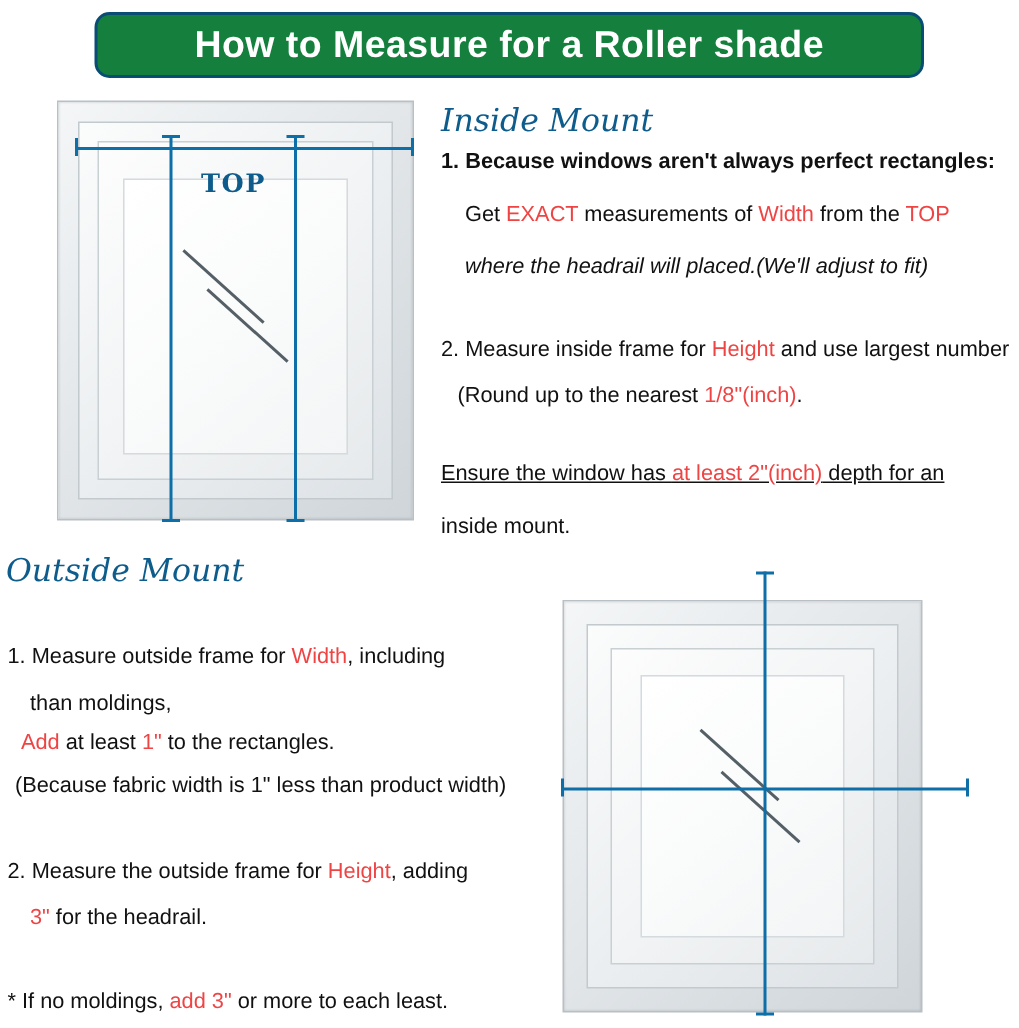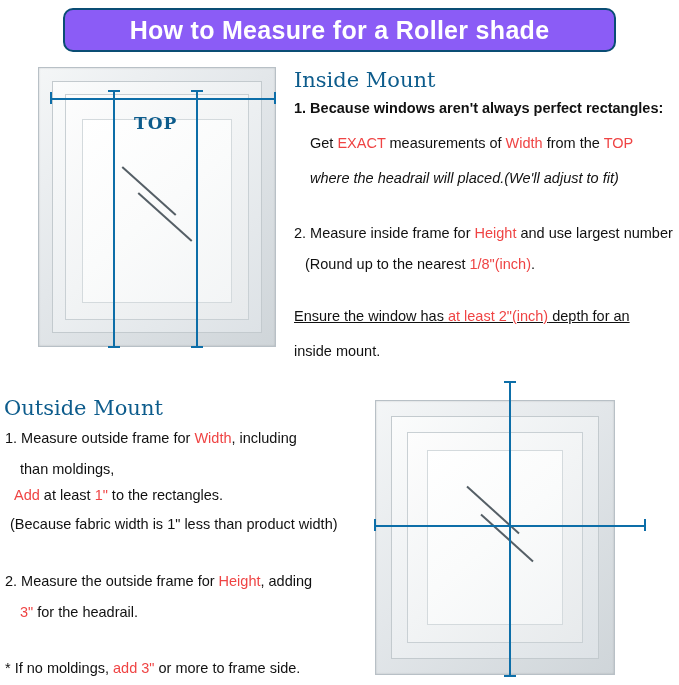--- a/index.html
+++ b/index.html
@@ -16,46 +16,47 @@
     overflow: hidden;
   }
 
   
   .title-banner {
     position: absolute;
     left: 63px;
     top: 8px;
     width: 553px;
     height: 44px;
-    background: #8b5cf6;
+    background: #15803d;
     border: 2px solid #0a4d74;
     border-radius: 10px;
     box-sizing: border-box;
     display: flex;
     align-items: center;
     justify-content: center;
   }
   .title-text {
     color: #ffffff;
     font-size: 25px;
     font-weight: bold;
     letter-spacing: 0.3px;
     white-space: nowrap;
   }
 
   
   .section-heading {
     position: absolute;
     font-family: "DejaVu Serif", serif;
+    font-style: italic;
     color: #0d5c8c;
     font-size: 21px;
     white-space: nowrap;
   }
   #inside-heading { left: 294px; top: 68px; }
-  #outside-heading { left: 4px; top: 396px; }
+  #outside-heading { left: 4px; top: 368px; }
 
   
   .text-line {
     position: absolute;
     font-size: 14.5px;
     color: #111111;
     white-space: nowrap;
     line-height: 1.2;
   }
   .hl-purple { color: #ef4444; }
@@ -213,21 +214,21 @@
 
 <div class="text-line" style="left:5px; top:573px;">
   <span>2. Measure the outside frame for </span><span class="hl-purple">Height</span><span>, adding</span>
 </div>
 
 <div class="text-line" style="left:20px; top:604px;">
   <span class="hl-purple">3"</span><span>  for the headrail.</span>
 </div>
 
 <div class="text-line" style="left:5px; top:660px;">
-  <span>* If no moldings, </span><span class="hl-purple">add 3"</span><span> or more to frame side.</span>
+  <span>* If no moldings, </span><span class="hl-purple">add 3"</span><span> or more to each least.</span>
 </div>
 
 <div class="window" id="outside-window" style="left:375px; top:400px; width:240px; height:275px;">
   <div class="frame-outer"></div>
   <div class="frame-mid" style="left:16px; top:16px; right:16px; bottom:16px;"></div>
   <div class="frame-inner" style="left:32px; top:32px; right:32px; bottom:32px;"></div>
   <div class="glass" style="left:52px; top:50px; right:52px; bottom:50px;">
     <div class="glass-streak" style="left:30px; top:58px; width:70px; height:2px;"></div>
     <div class="glass-streak" style="left:44px; top:86px; width:70px; height:2px;"></div>
   </div>

